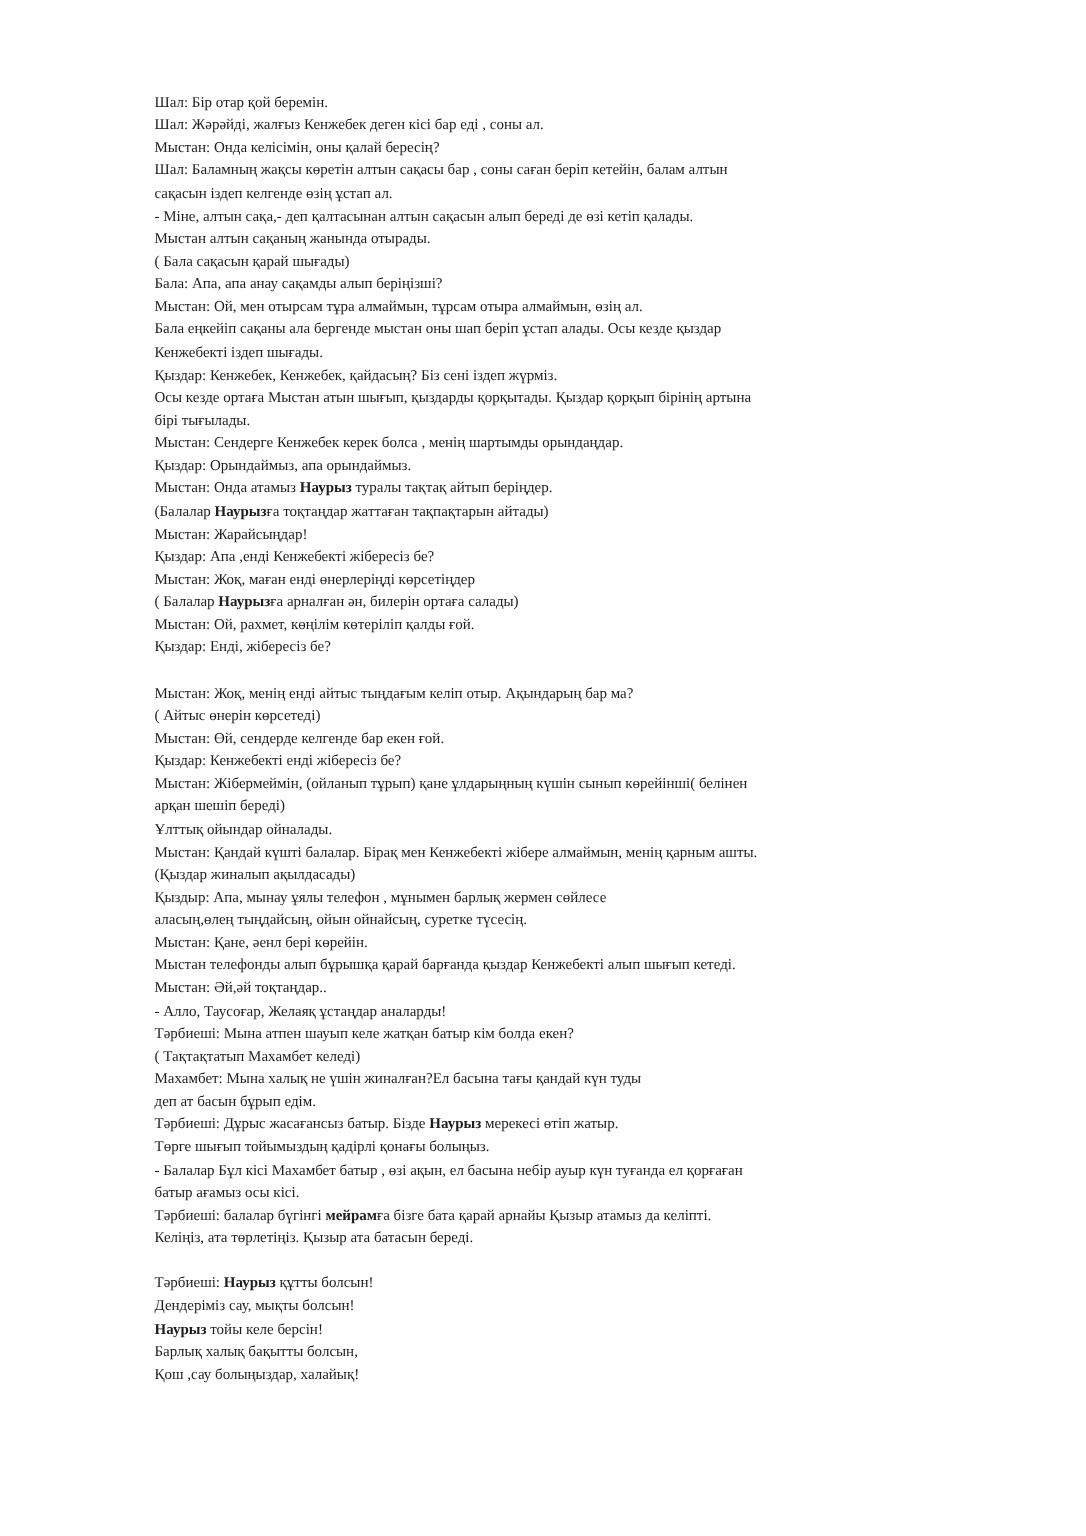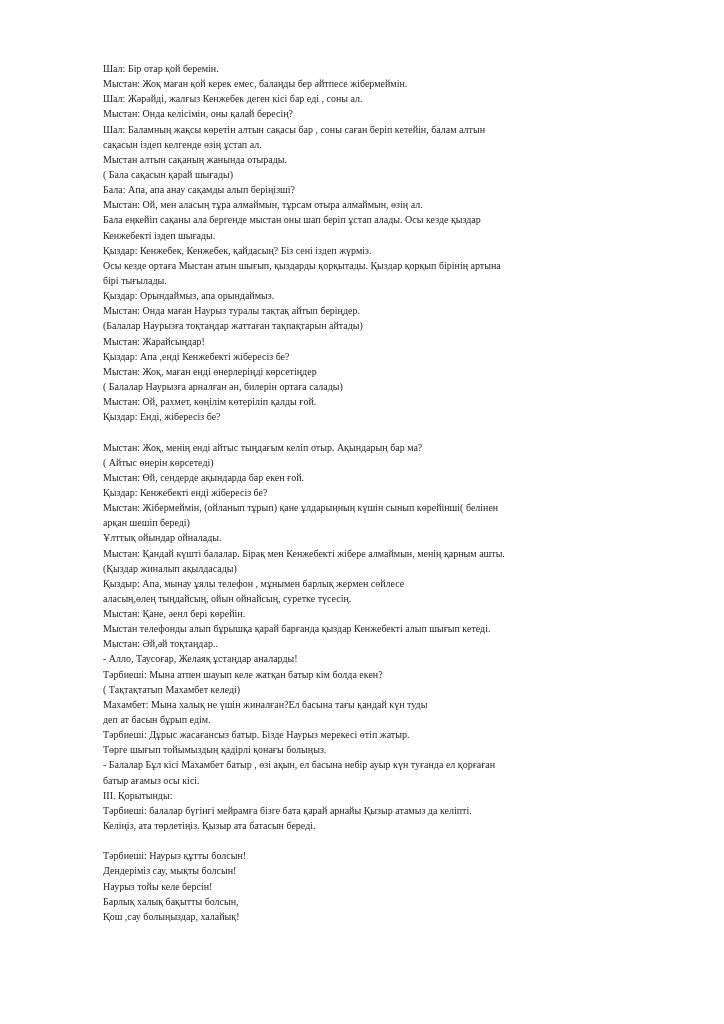--- a/index.html
+++ b/index.html
@@ -22,76 +22,76 @@
     font-family: "Liberation Serif", serif;
     font-size: 10px;
     color: #1e1e1e;
   }
   .line {
     height: 15.15px;
     line-height: 15.15px;
     white-space: pre;
   }
   .seg { font-weight: 400; }
-  .seg.b { font-weight: 400; }
+  .seg.b { font-weight: 700; }
 </style>
 </head>
 <body>
 
 <div class="page">
   <div class="doc-body">
       <div class="line"><span class="seg">Шал: Бір отар қой беремін.</span></div>
-      <div class="line"><span class="seg">Мыстан: Жоқ маған қой керек емес, балаңды бер әйтпесе жібермеймін.</span></div>
       <div class="line"><span class="seg">Шал: Жәрәйді, жалғыз Кенжебек деген кісі бар еді , соны ал.</span></div>
       <div class="line"><span class="seg">Мыстан: Онда келісімін, оны қалай бересің?</span></div>
       <div class="line"><span class="seg">Шал: Баламның жақсы көретін алтын сақасы бар , соны саған беріп кетейін, балам алтын</span></div>
       <div class="line"><span class="seg">сақасын іздеп келгенде өзің ұстап ал.</span></div>
+      <div class="line"><span class="seg">- Міне, алтын сақа,- деп қалтасынан алтын сақасын алып береді де өзі кетіп қалады.</span></div>
       <div class="line"><span class="seg">Мыстан алтын сақаның жанында отырады.</span></div>
       <div class="line"><span class="seg">( Бала сақасын қарай шығады)</span></div>
       <div class="line"><span class="seg">Бала: Апа, апа анау сақамды алып беріңізші?</span></div>
-      <div class="line"><span class="seg">Мыстан: Ой, мен аласың тұра алмаймын, тұрсам отыра алмаймын, өзің ал.</span></div>
+      <div class="line"><span class="seg">Мыстан: Ой, мен отырсам тұра алмаймын, тұрсам отыра алмаймын, өзің ал.</span></div>
       <div class="line"><span class="seg">Бала еңкейіп сақаны ала бергенде мыстан оны шап беріп ұстап алады. Осы кезде қыздар</span></div>
       <div class="line"><span class="seg">Кенжебекті іздеп шығады.</span></div>
       <div class="line"><span class="seg">Қыздар: Кенжебек, Кенжебек, қайдасың? Біз сені іздеп жүрміз.</span></div>
       <div class="line"><span class="seg">Осы кезде ортаға Мыстан атын шығып, қыздарды қорқытады. Қыздар қорқып бірінің артына</span></div>
       <div class="line"><span class="seg">бірі тығылады.</span></div>
+      <div class="line"><span class="seg">Мыстан: Сендерге Кенжебек керек болса , менің шартымды орындаңдар.</span></div>
       <div class="line"><span class="seg">Қыздар: Орындаймыз, апа орындаймыз.</span></div>
-      <div class="line"><span class="seg">Мыстан: Онда маған </span><span class="seg b">Наурыз</span><span class="seg"> туралы тақтақ айтып беріңдер.</span></div>
+      <div class="line"><span class="seg">Мыстан: Онда атамыз </span><span class="seg b">Наурыз</span><span class="seg"> туралы тақтақ айтып беріңдер.</span></div>
       <div class="line"><span class="seg">(Балалар </span><span class="seg b">Наурыз</span><span class="seg">ға тоқтаңдар жаттаған тақпақтарын айтады)</span></div>
       <div class="line"><span class="seg">Мыстан: Жарайсыңдар!</span></div>
       <div class="line"><span class="seg">Қыздар: Апа ,енді Кенжебекті жібересіз бе?</span></div>
       <div class="line"><span class="seg">Мыстан: Жоқ, маған енді өнерлеріңді көрсетіңдер</span></div>
       <div class="line"><span class="seg">( Балалар </span><span class="seg b">Наурыз</span><span class="seg">ға арналған ән, билерін ортаға салады)</span></div>
       <div class="line"><span class="seg">Мыстан: Ой, рахмет, көңілім көтеріліп қалды ғой.</span></div>
       <div class="line"><span class="seg">Қыздар: Енді, жібересіз бе?</span></div>
       <div class="line"></div>
       <div class="line"><span class="seg">Мыстан: Жоқ, менің енді айтыс тыңдағым келіп отыр. Ақындарың бар ма?</span></div>
       <div class="line"><span class="seg">( Айтыс өнерін көрсетеді)</span></div>
-      <div class="line"><span class="seg">Мыстан: Өй, сендерде ақындарда бар екен ғой.</span></div>
+      <div class="line"><span class="seg">Мыстан: Өй, сендерде келгенде бар екен ғой.</span></div>
       <div class="line"><span class="seg">Қыздар: Кенжебекті енді жібересіз бе?</span></div>
       <div class="line"><span class="seg">Мыстан: Жібермеймін, (ойланып тұрып) қане ұлдарыңның күшін сынып көрейінші( белінен</span></div>
       <div class="line"><span class="seg">арқан шешіп береді)</span></div>
       <div class="line"><span class="seg">Ұлттық ойындар ойналады.</span></div>
       <div class="line"><span class="seg">Мыстан: Қандай күшті балалар. Бірақ мен Кенжебекті жібере алмаймын, менің қарным ашты.</span></div>
       <div class="line"><span class="seg">(Қыздар жиналып ақылдасады)</span></div>
       <div class="line"><span class="seg">Қыздыр: Апа, мынау ұялы телефон , мұнымен барлық жермен сөйлесе</span></div>
       <div class="line"><span class="seg">аласың,өлең тыңдайсың, ойын ойнайсың, суретке түсесің.</span></div>
       <div class="line"><span class="seg">Мыстан: Қане, әенл бері көрейін.</span></div>
       <div class="line"><span class="seg">Мыстан телефонды алып бұрышқа қарай барғанда қыздар Кенжебекті алып шығып кетеді.</span></div>
       <div class="line"><span class="seg">Мыстан: Әй,әй тоқтаңдар..</span></div>
       <div class="line"><span class="seg">- Алло, Таусоғар, Желаяқ ұстаңдар аналарды!</span></div>
       <div class="line"><span class="seg">Тәрбиеші: Мына атпен шауып келе жатқан батыр кім болда екен?</span></div>
       <div class="line"><span class="seg">( Тақтақтатып Махамбет келеді)</span></div>
       <div class="line"><span class="seg">Махамбет: Мына халық не үшін жиналған?Ел басына тағы қандай күн туды</span></div>
       <div class="line"><span class="seg">деп ат басын бұрып едім.</span></div>
       <div class="line"><span class="seg">Тәрбиеші: Дұрыс жасағансыз батыр. Бізде </span><span class="seg b">Наурыз</span><span class="seg"> мерекесі өтіп жатыр.</span></div>
       <div class="line"><span class="seg">Төрге шығып тойымыздың қадірлі қонағы болыңыз.</span></div>
       <div class="line"><span class="seg">- Балалар Бұл кісі Махамбет батыр , өзі ақын, ел басына небір ауыр күн туғанда ел қорғаған</span></div>
       <div class="line"><span class="seg">батыр ағамыз осы кісі.</span></div>
-      <div class="line"><span class="seg">ІІІ. Қорытынды:</span></div>
       <div class="line"><span class="seg">Тәрбиеші: балалар бүгінгі </span><span class="seg b">мейрам</span><span class="seg">ға бізге бата қарай арнайы Қызыр атамыз да келіпті.</span></div>
       <div class="line"><span class="seg">Келіңіз, ата төрлетіңіз. Қызыр ата батасын береді.</span></div>
       <div class="line"></div>
       <div class="line"><span class="seg">Тәрбиеші: </span><span class="seg b">Наурыз</span><span class="seg"> құтты болсын!</span></div>
       <div class="line"><span class="seg">Дендеріміз сау, мықты болсын!</span></div>
       <div class="line"><span class="seg b">Наурыз</span><span class="seg"> тойы келе берсін!</span></div>
       <div class="line"><span class="seg">Барлық халық бақытты болсын,</span></div>
       <div class="line"><span class="seg">Қош ,сау болыңыздар, халайық!</span></div>
     </div>
 </div>

